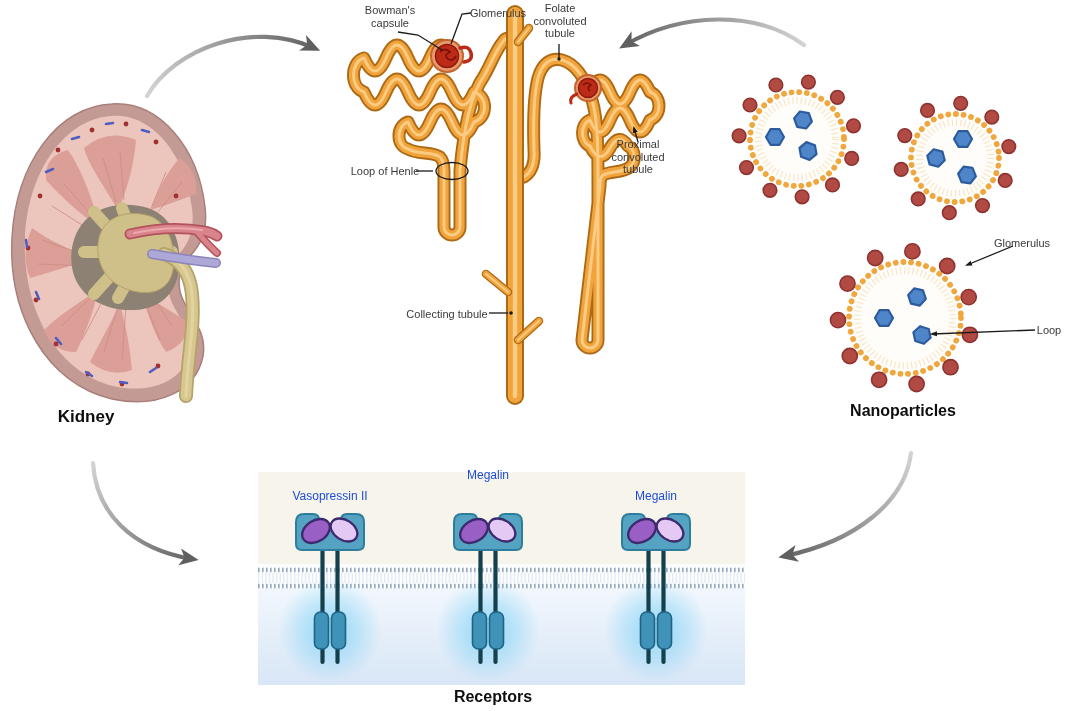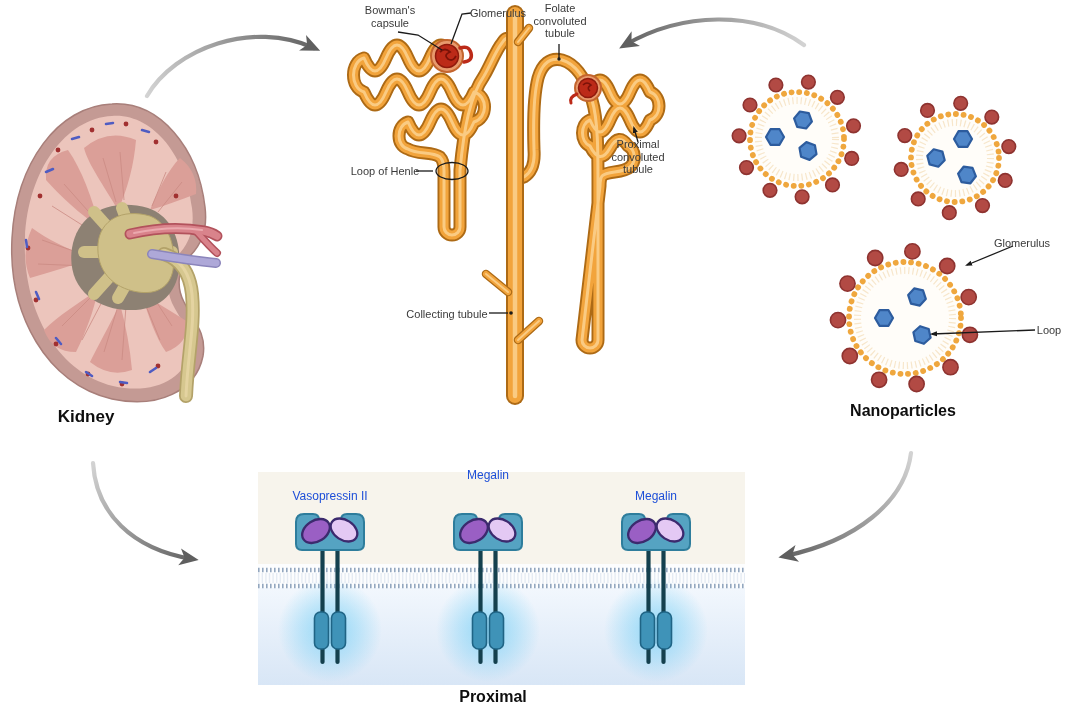--- a/index.html
+++ b/index.html
@@ -309,19 +309,19 @@
 <div class="lbl nowrap" style="left:498px;top:7px">Glomerulus</div>
 <div class="lbl" style="left:560px;top:2px;width:68px">Folate convoluted tubule</div>
 <div class="lbl nowrap" style="left:385px;top:165px">Loop of Henle</div>
 <div class="lbl" style="left:638px;top:138px;width:68px">Proximal convoluted tubule</div>
 <div class="lbl nowrap" style="left:447px;top:308px">Collecting tubule</div>
 <div class="lbl nowrap" style="left:1022px;top:237px">Glomerulus</div>
 <div class="lbl nowrap" style="left:1049px;top:324px">Loop</div>
 
 <div class="title" style="left:86px;top:407px;font-size:17px">Kidney</div>
 <div class="title" style="left:903px;top:402px">Nanoparticles</div>
-<div class="title" style="left:493px;top:688px">Proximal</div>
+<div class="title" style="left:493px;top:688px">Receptors</div>
 
 <div class="lbl rlbl nowrap" style="left:330px;top:490px">Vasopressin II</div>
 <div class="lbl rlbl nowrap" style="left:488px;top:469px">Megalin</div>
 <div class="lbl rlbl nowrap" style="left:656px;top:490px">Megalin</div>
 
 </div>
 
 </body></html>

